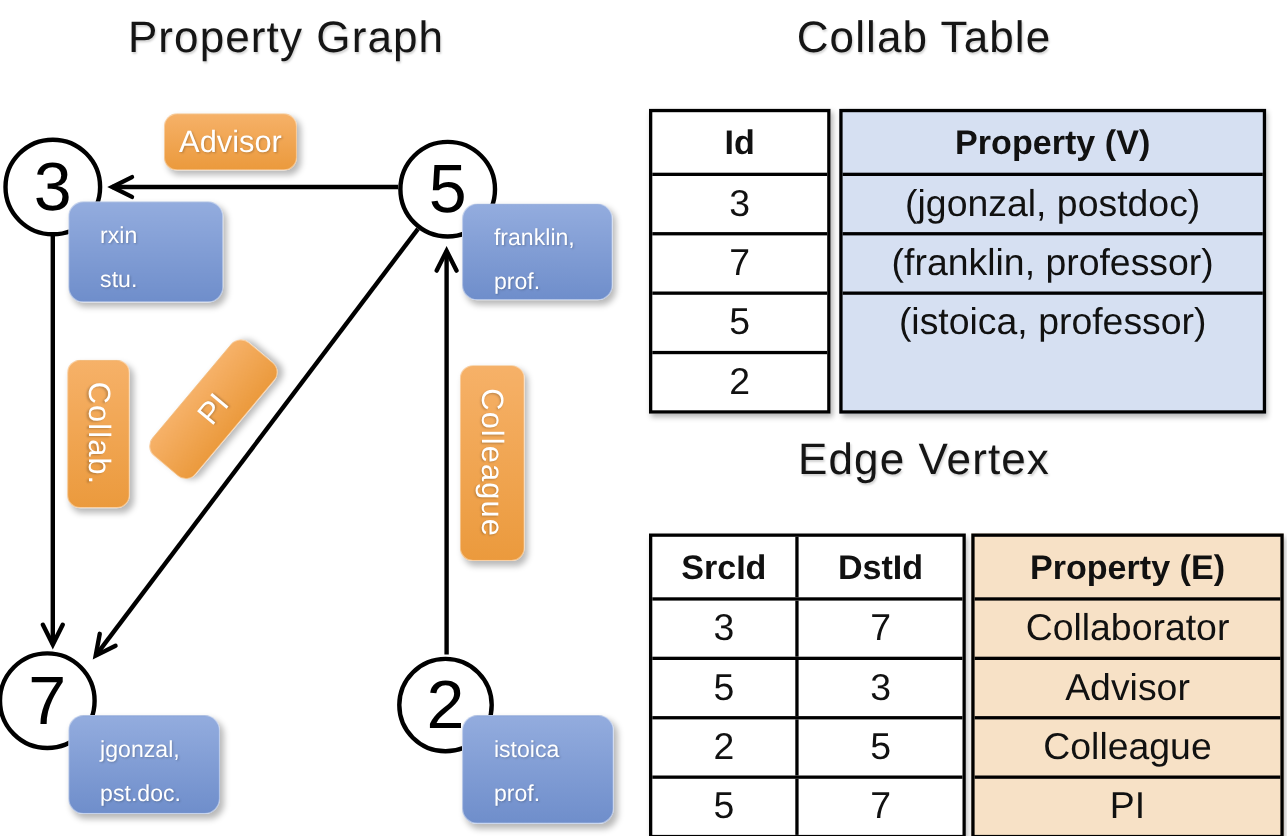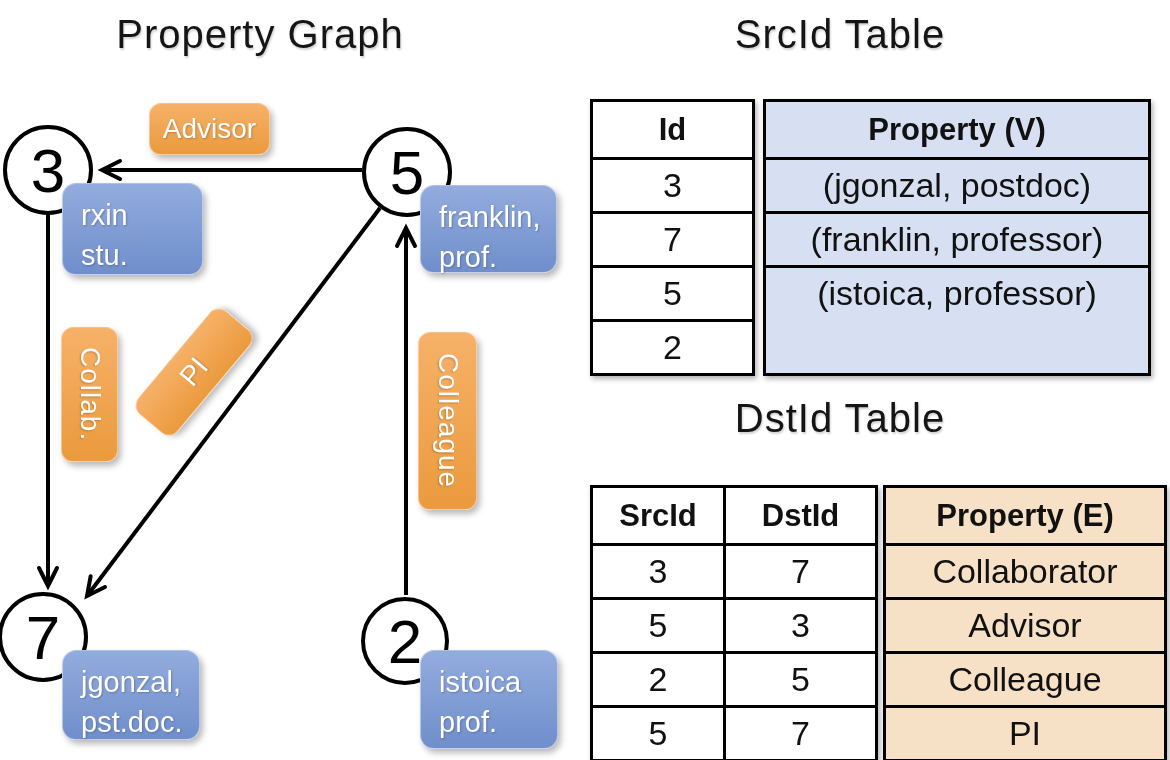--- a/index.html
+++ b/index.html
@@ -20,22 +20,22 @@
     position:absolute;box-sizing:border-box;border-radius:50%;
     background:#fff;border:4px solid #000;
     display:flex;align-items:center;justify-content:center;
     font-size:62px;color:#000;
   }
   .vbox{
     position:absolute;box-sizing:border-box;border-radius:14px;
     background:linear-gradient(180deg,var(--blue-top,#93acde),var(--blue-bottom,#6f8ecb));
     border:1px solid rgba(255,255,255,0.45);
     box-shadow:3px 4px 6px rgba(0,0,0,0.28);
-    color:#fff;font-size:29px;line-height:40px;
-    padding:11px 0 0 18px;
+    color:#fff;font-size:21px;line-height:40px;
+    padding:11px 0 0 28px;
     text-shadow:1px 1px 2px rgba(0,0,0,0.22);
   }
   .ebox{
     position:absolute;box-sizing:border-box;border-radius:12px;
     background:linear-gradient(180deg,var(--orange-top,#f6b168),var(--orange-bottom,#eb9a3d));
     border:1px solid rgba(255,255,255,0.4);
     box-shadow:3px 4px 6px rgba(0,0,0,0.28);
     color:#fff;font-size:28px;
     display:flex;align-items:center;justify-content:center;
     text-shadow:1px 1px 2px rgba(0,0,0,0.22);
@@ -66,22 +66,22 @@
   .c-src{width:130px;}
   .c-dst{width:149px;border-left:3px solid #000;}
   .c-eprop{width:278px;}
 </style>
 </head>
 <body>
 
 <div class="stage">
 
   <h1 class="title" style="left:0;top:12px;width:520px;">Property Graph</h1>
-  <h1 class="title" style="left:560px;top:12px;width:560px;">SrcId Table</h1>
-  <h1 class="title" style="left:560px;top:396px;width:560px;">DstId Table</h1>
+  <h1 class="title" style="left:560px;top:12px;width:560px;">Collab Table</h1>
+  <h1 class="title" style="left:560px;top:396px;width:560px;">Edge Vertex</h1>
 
   <svg class="edges" width="585" height="760" viewBox="0 0 585 760">
     <defs>
       <marker id="arrow" markerUnits="userSpaceOnUse" markerWidth="26" markerHeight="24" refX="21" refY="12" orient="auto">
         <path d="M3,3 L21,12 L3,21" fill="none" stroke="#000" stroke-width="4" stroke-linecap="round"></path>
       </marker>
     </defs>
     <line x1="362" y1="170" x2="102" y2="170" marker-end="url(#arrow)"></line>
     <line x1="48" y1="213" x2="48" y2="586" marker-end="url(#arrow)"></line>
     <line x1="380" y1="208" x2="87" y2="596" marker-end="url(#arrow)"></line>

